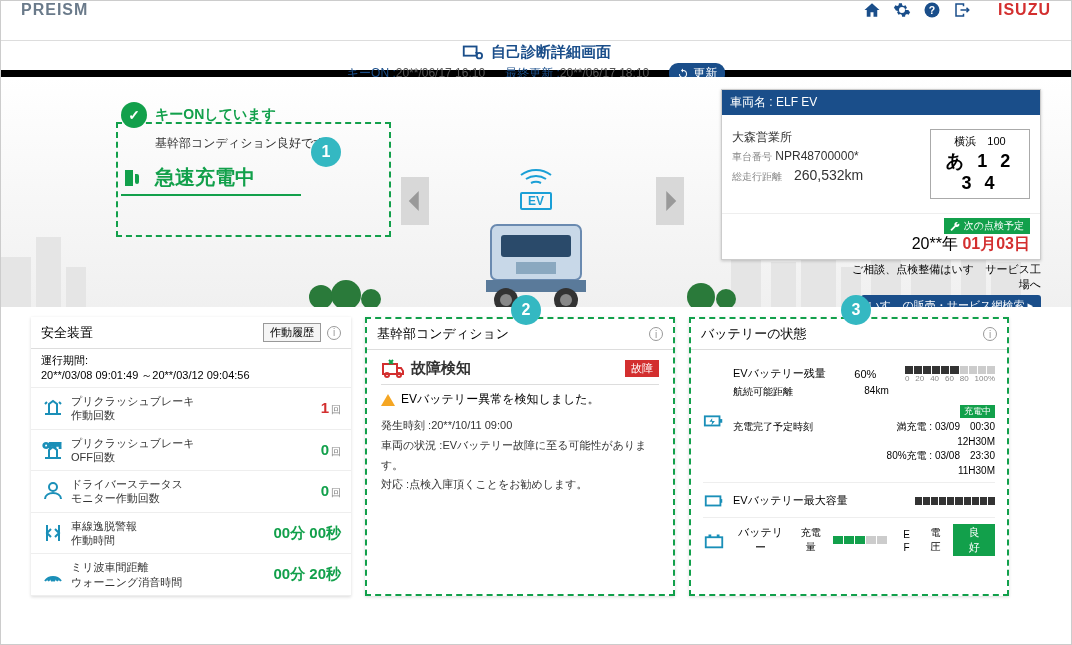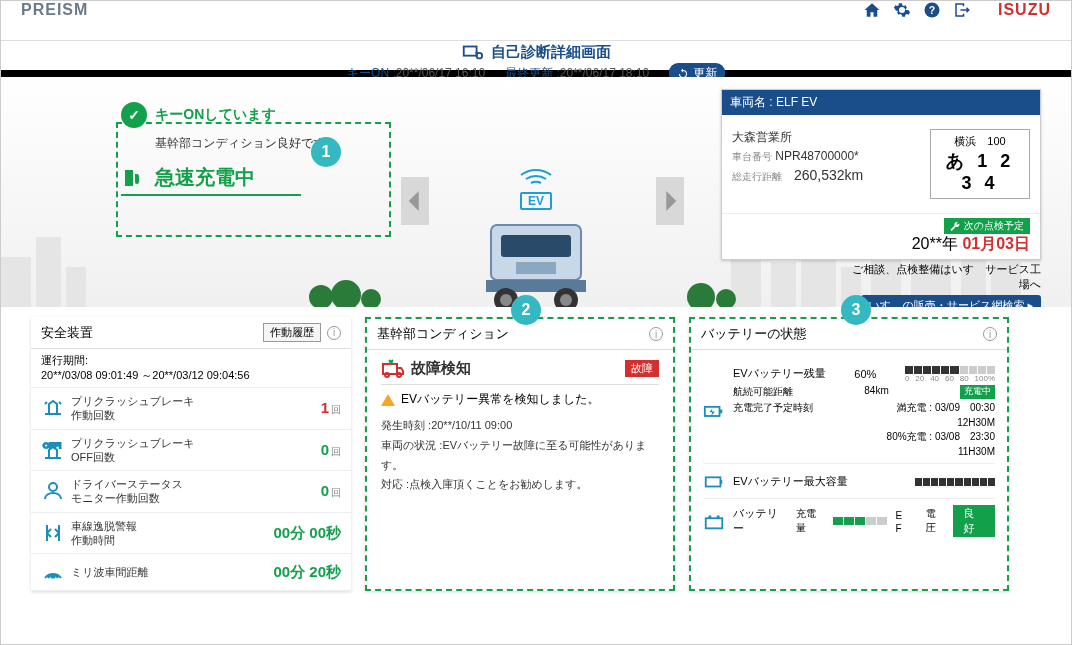--- a/index.html
+++ b/index.html
@@ -56,28 +56,28 @@
 .panel.cond{ width:310px; border:2px dashed #12a04b;}
 .cond-body{ padding:8px 14px;}
 .cond-body .line1{ display:flex; align-items:center; justify-content:space-between;}
 .cond-body .title{ font-size:15px; font-weight:bold; color:#333; display:flex; align-items:center; gap:6px;}
 .fault-badge{ background:#d32f2f; color:#fff; font-size:11px; padding:1px 6px;}
 .cond-body hr{ border:none; border-top:1px solid #ddd; margin:6px 0;}
 .warn{ display:flex; align-items:center; gap:6px; font-size:12px; margin-bottom:8px;}
 .warn-tri{ width:0;height:0;border-left:7px solid transparent;border-right:7px solid transparent;border-bottom:12px solid #f5a623;}
 .cond-body p{ font-size:11px; line-height:1.8; color:#333;}
 .panel.batt{ width:320px; border:2px dashed #12a04b;}
-.batt-body{ padding:8px 12px; font-size:11px;}
+.batt-body{ padding:8px 12px; font-size:11px;text-align:center;}
 .batt-sec{ display:flex; gap:8px; padding:6px 0; border-bottom:1px solid #eee;}
 .batt-ic{ width:22px; color:#1a8fb8; flex-shrink:0;}
 .batt-right{ flex:1;}
 .scale{ display:flex; gap:1px; margin-top:2px;}
 .scale span{ flex:1; height:8px; background:#333;}
 .scalelbl{ display:flex; justify-content:space-between; font-size:8px; color:#888;}
-.chg-badge{ background:#12a04b; color:#fff; font-size:9px; padding:0 4px; float:right;}
+.chg-badge{ background:#12a04b; color:#fff; font-size:9px; padding:0 4px; float:right;margin-top:20px;}
 .batt-row{display:flex; justify-content:space-between; font-size:10px; margin-top:2px;}
 .status-ok{ background:#12a04b; color:#fff; padding:1px 10px; font-size:11px;}
 .callout{ position:absolute; width:30px; height:30px; border-radius:50%; background:#34b8c2; color:#fff; display:flex; align-items:center; justify-content:center; font-weight:bold; font-size:16px; z-index:10;}
 .dashed-box{ border:2px dashed #12a04b; position:absolute; }
 .fuel-level{display:flex;gap:1px;}
 .fuel-level span{width:10px;height:8px;}
 </style>
 </head>
 <body>
 
@@ -283,20 +283,21 @@
             <div>作動時間</div>
           </div>
           <div><span class="val ">00分 00秒</span></div>
         </div>
         <div class="safety-row">
           <svg class="ic" viewBox="0 0 24 24" fill="none" stroke="currentColor" stroke-width="2">
             <path d="M4 18a10 10 0 0116 0M7 18a6 6 0 0110 0M10 18a3 3 0 014 0"></path>
           </svg>
           <div class="txt">
             <div>ミリ波車間距離</div>
+            <div>ウォーニング消音時間</div>
           </div>
           <div><span class="val ">00分 20秒</span></div>
         </div>
       </div>
   </div>
 
   <div class="panel cond">
     <div class="panel-head">
       <span>基幹部コンディション</span>
       <span class="info-i">i</span>

